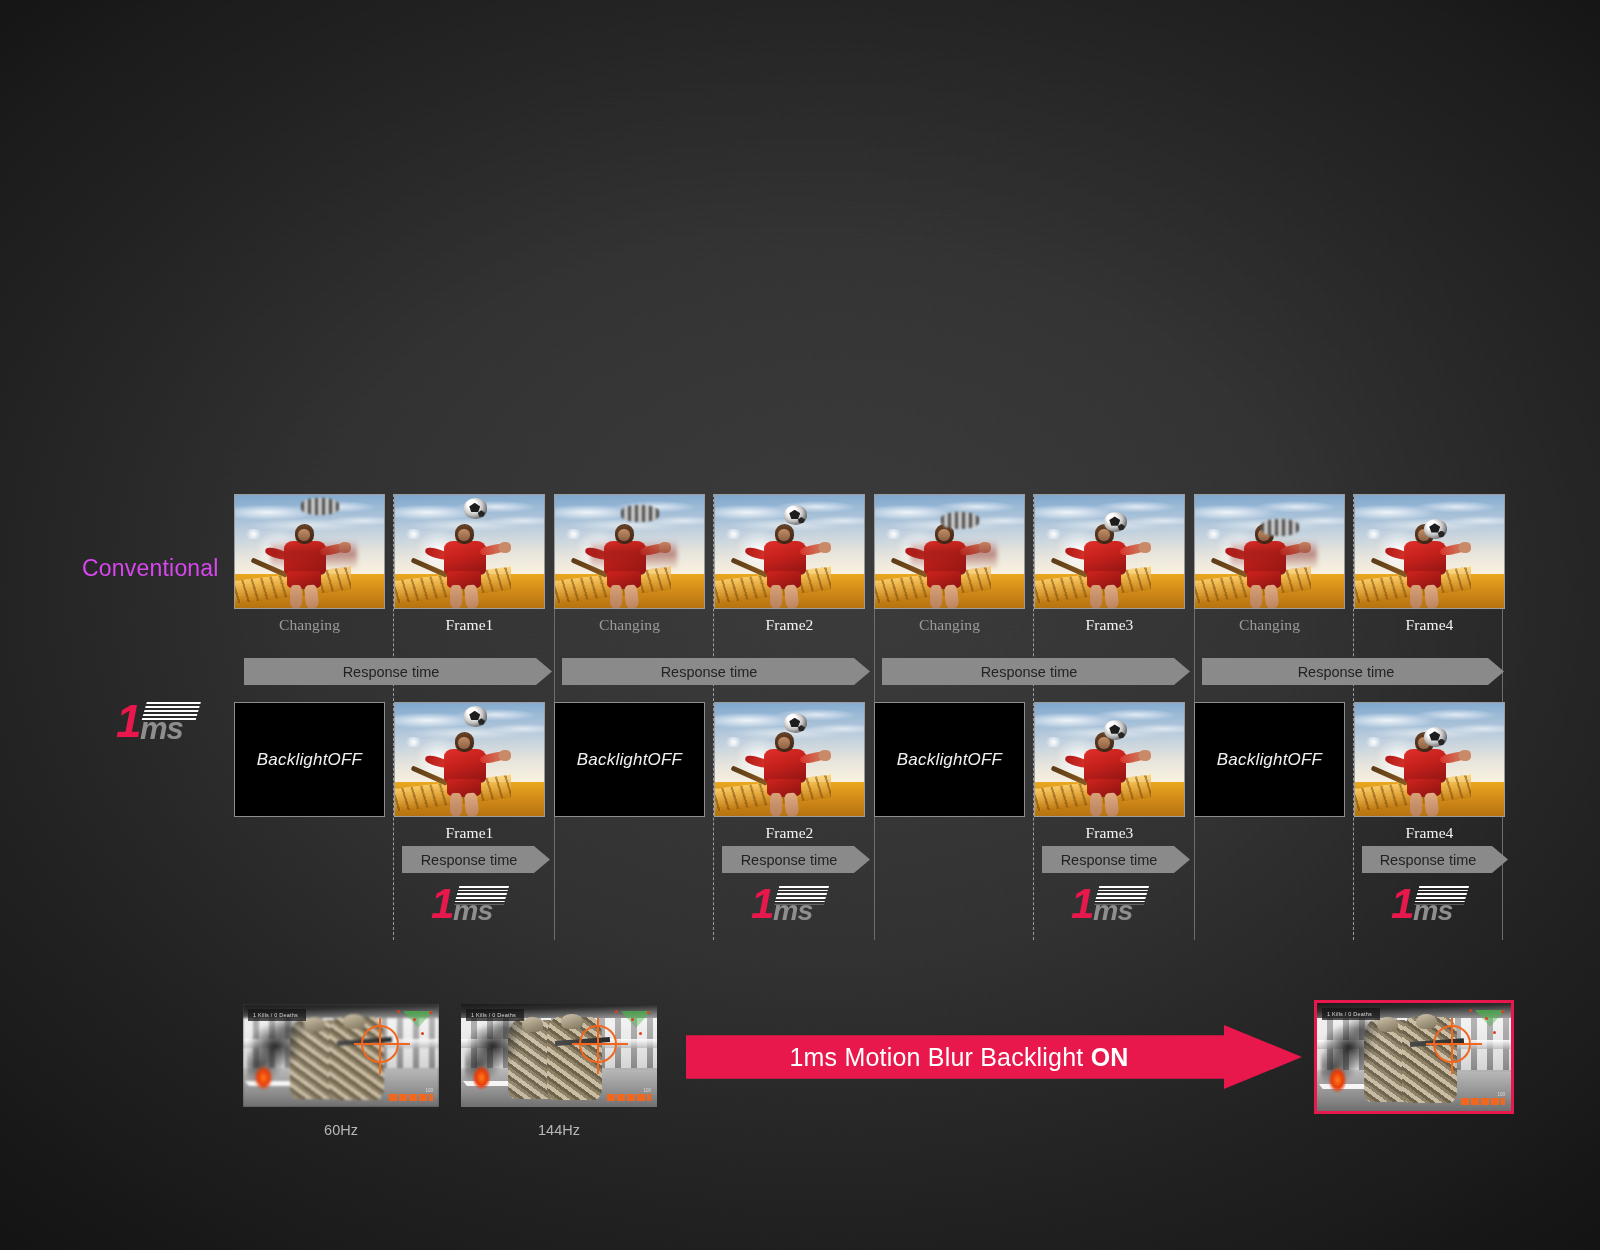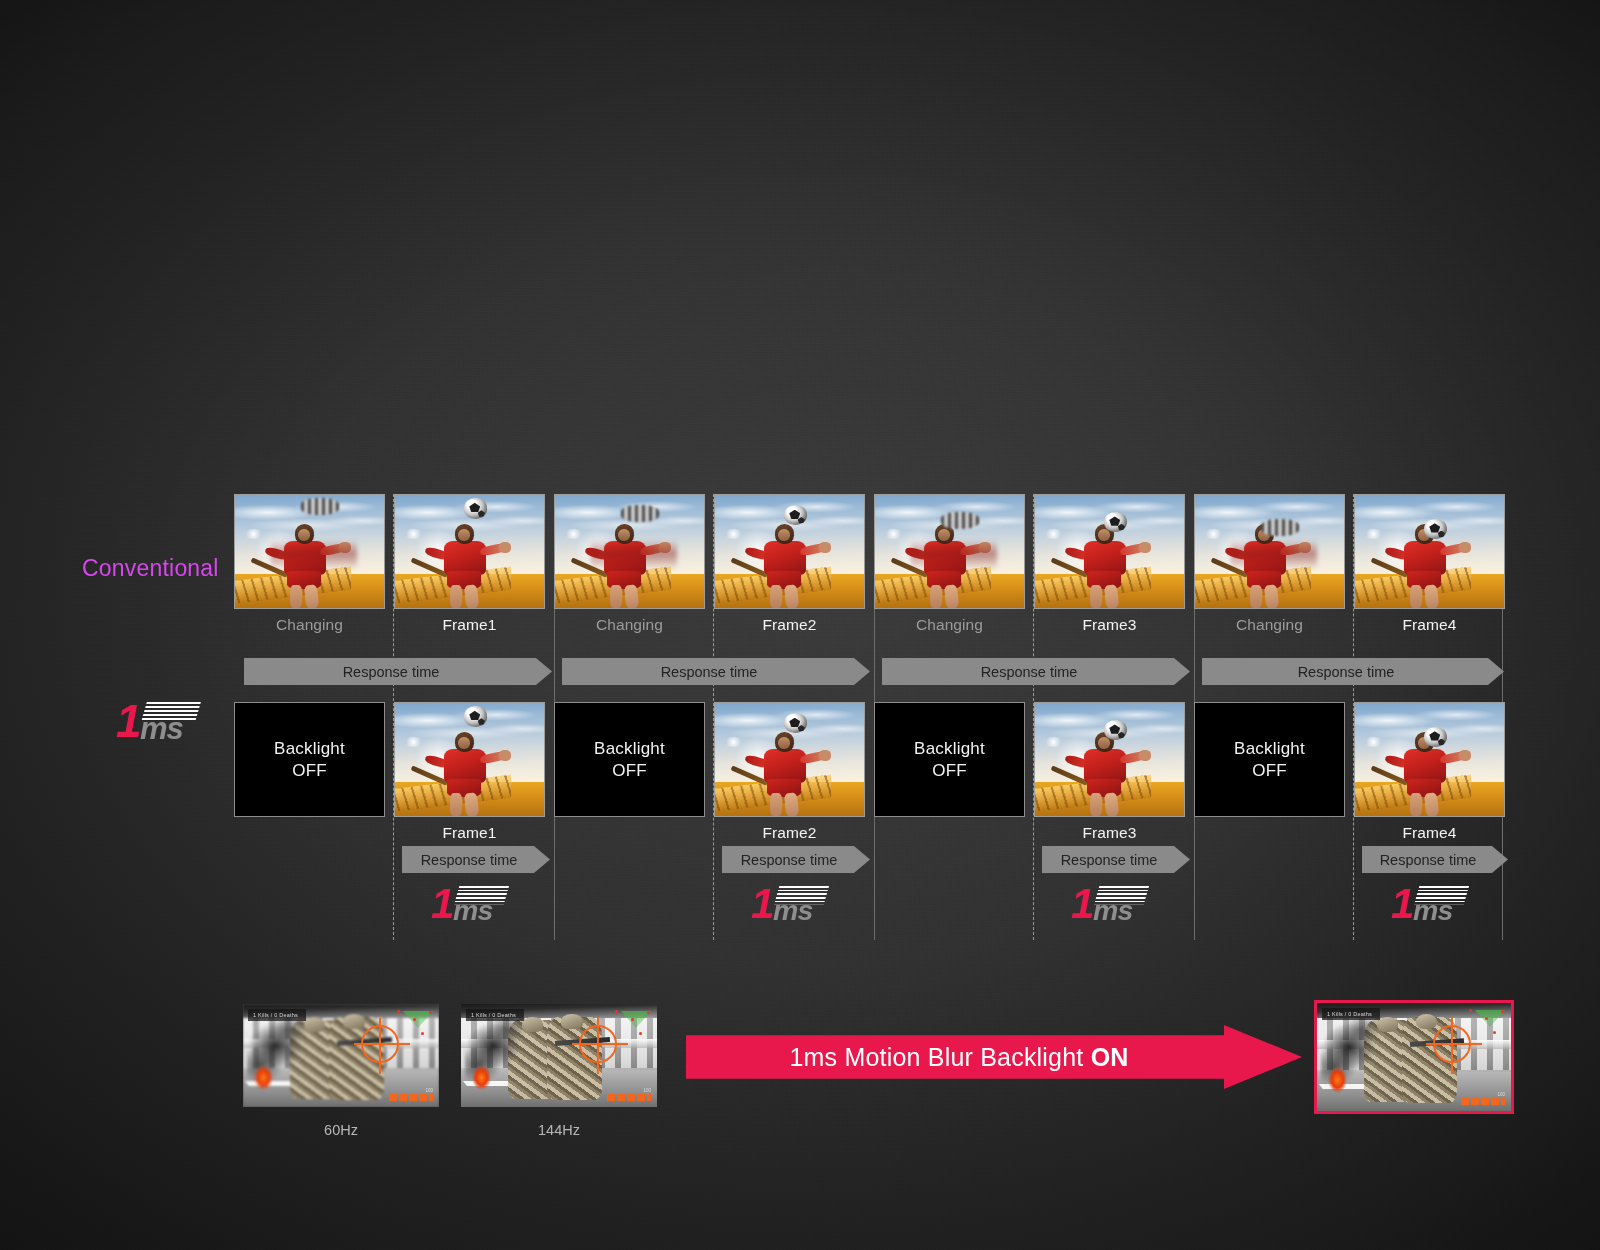--- a/index.html
+++ b/index.html
@@ -178,27 +178,27 @@
 
   
   .smear{
     position:absolute; left:24%; top:40%; width:58%; height:26%;
     background:linear-gradient(180deg, rgba(120,20,18,.0), rgba(130,24,20,.45) 45%, rgba(120,20,18,0));
     filter:blur(2px);
   }
 
   .backlight-txt{
     position:absolute; inset:0;
-    display:flex; flex-direction:column; align-items:center; justify-content:center;
-    color:#f2f2f2; font-size:17px; line-height:1.25; letter-spacing:.2px;
+    display:flex; flex-direction:row; align-items:center; justify-content:center;
+    color:#f2f2f2; font-style:italic; font-size:17px; line-height:1.25; letter-spacing:.2px;
   }
 
   .caption{
     margin-top:7px; text-align:center; width:151px;
-    font-size:15.5px; letter-spacing:.1px;
+    font-size:15.5px; letter-spacing:.1px;font-family:Liberation Serif, serif;
   }
   .caption.dim{ color:#9c9c9c; }
   .caption.bright{ color:#f4f4f4; }
 
   
   .rbar{
     position:absolute;
     height:27px; background:#8a8a8a;
     display:flex; align-items:center; justify-content:center;
     color:#222; font-size:14.5px;

